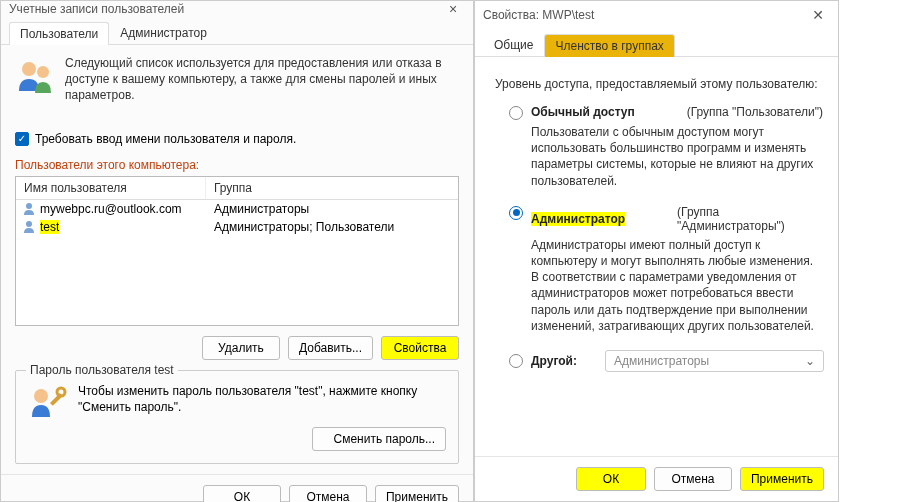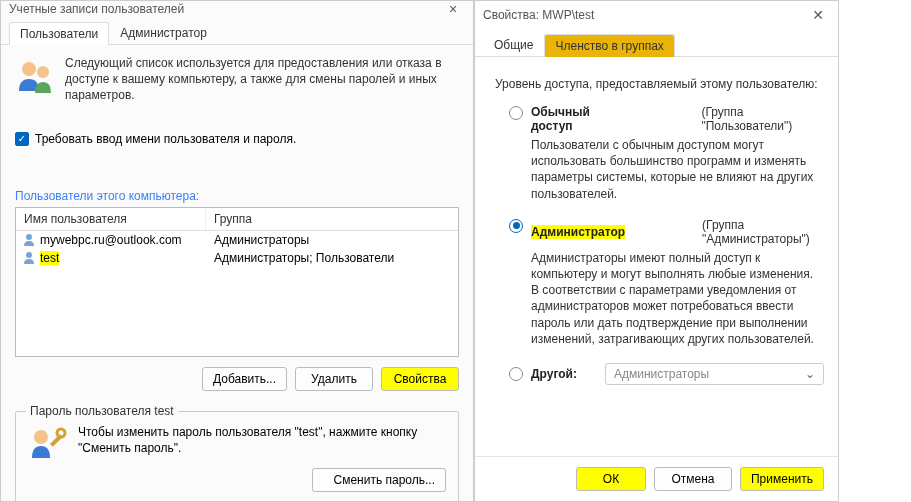--- a/index.html
+++ b/index.html
@@ -13,51 +13,51 @@
 .tabs { display: flex; padding: 4px 8px 0 8px; border-bottom: 1px solid #ddd; }
 .tab { padding: 4px 10px; border: 1px solid transparent; border-bottom: none; color: #333; cursor: default; }
 .tab.active { background: #fff; border-color: #ddd; border-radius: 3px 3px 0 0; position: relative; top: 1px; }
 .tab.hl { background: #eab308; }
 .body { padding: 10px 14px; flex: 1; display: flex; flex-direction: column; }
 .intro-row { display: flex; gap: 10px; margin-bottom: 22px; }
 .users-icon { width: 40px; height: 40px; flex-shrink: 0; }
 .intro-text { color: #333; line-height: 1.35; }
 .chk-row { display: flex; align-items: center; gap: 6px; margin: 6px 0 12px 0; }
 .chk { width: 14px; height: 14px; border: 1px solid #0067c0; border-radius: 2px; background: #0067c0; display: flex; align-items: center; justify-content: center; color: #fff; font-size: 10px; }
-.section-label { margin-bottom: 4px; color: #3b82f6; margin-top: 31px; }
+.section-label { margin-bottom: 4px; color: #c2410c; }
 .table { border: 1px solid #bbb; background: #fff; height: 150px; overflow: hidden; }
 .thead { display: flex; border-bottom: 1px solid #ddd; background: #fff; }
 .th { padding: 4px 8px; color: #333; }
 .th.username { width: 190px; border-right: 1px solid #eee; }
 .th.group { flex: 1; }
 .trow { display: flex; align-items: center; padding: 2px 6px; }
 .trow.sel .uname { background: #ffff00; }
 .cell-un { width: 190px; display: flex; align-items: flex-end; gap: 4px; }
 .cell-gr { flex: 1; padding-left: 2px; }
 .usericon { width: 14px; height: 14px; display: inline-flex; }
 .btn-row { display: flex; gap: 8px; justify-content: flex-end; margin-top: 10px; }
 .btn { min-width: 78px; height: 24px; padding: 0 10px; border: 1px solid #bbb; background: #fdfdfd; border-radius: 3px; display: flex; align-items: center; justify-content: center; cursor: default; }
 .btn.hl { background: #ffff00; }
-.fieldset { border: 1px solid #ccc; border-radius: 2px; margin-top: 20px; padding: 12px; position: relative; }
+.fieldset { border: 1px solid #ccc; border-radius: 2px; margin-top: 10px; padding: 12px; position: relative; }
 .fieldset .legend { position: absolute; top: -8px; left: 10px; background: #fbfbfb; padding: 0 4px; color: #333; }
 .pw-row { display: flex; gap: 10px; align-items: flex-start; }
 .key-icon { width: 40px; height: 40px; flex-shrink: 0; }
 .footer { border-top: 1px solid #e5e5e5; padding: 10px 14px; display: flex; gap: 8px; justify-content: flex-end; }
 .radio-row { display: flex; align-items: flex-start; gap: 8px; margin: 6px 0 2px 20px; }
 .radio { width: 14px; height: 14px; border: 1px solid #888; border-radius: 50%; background: #fff; flex-shrink: 0; margin-top: 1px; display: flex; align-items: center; justify-content: center; }
 .radio.checked { border-color: #0067c0; }
 .radio.checked::after { content: ""; width: 7px; height: 7px; border-radius: 50%; background: #0067c0; }
 .radio-label { font-weight: 600; color: #222; }
 .radio-label.hl { background: #ffff00; }
 .radio-group-hint { color: #333; margin-left: 20px; }
 .radio-desc { margin: 2px 0 10px 42px; color: #333; line-height: 1.35; }
 .right-intro { margin: 10px 0 8px 6px; color: #333; }
 .combo { margin-left: 42px; width: 250px; height: 22px; border: 1px solid #ccc; border-radius: 3px; display: flex; align-items: center; padding: 0 8px; color: #888; justify-content: space-between; }
 .combo .chev { color: #666; }
-.radio-block { display: flex; align-items: center; gap: 57px; }
+.radio-block { display: flex; align-items: center; gap: 32px; }
 </style>
 </head>
 <body>
 
 <div class="dialog dialog-left">
   <div class="titlebar">
     <span class="title">Учетные записи пользователей</span>
     <span class="close">×</span>
   </div>
   <div class="tabs">
@@ -99,22 +99,22 @@
           <svg class="usericon" viewBox="0 0 14 14">
               <circle cx="7" cy="4" r="3" fill="#7aa3d6"></circle>
               <path d="M2 13 Q2 8 7 8 Q12 8 12 13 Z" fill="#7aa3d6"></path>
             </svg>
           <span class="uname">test</span>
         </div>
         <div class="cell-gr">Администраторы; Пользователи</div>
       </div>
     </div>
     <div class="btn-row">
+      <div class="btn">Удалить</div>
       <div class="btn">Добавить...</div>
-      <div class="btn">Удалить</div>
       <div class="btn hl">Свойства</div>
     </div>
     <div class="fieldset">
       <div class="legend">Пароль пользователя test</div>
       <div class="pw-row">
         <svg class="key-icon" viewBox="0 0 40 40">
           <circle cx="13" cy="13" r="7" fill="#f4c28a"></circle>
             <path d="M4 34 Q4 22 13 22 Q22 22 22 34 Z" fill="#3a7bd5"></path>
           <rect x="22" y="20" width="14" height="4" fill="#d4a037" transform="rotate(-45 22 20)"></rect>
           <circle cx="33" cy="9" r="4" fill="none" stroke="#d4a037" stroke-width="3"></circle>

